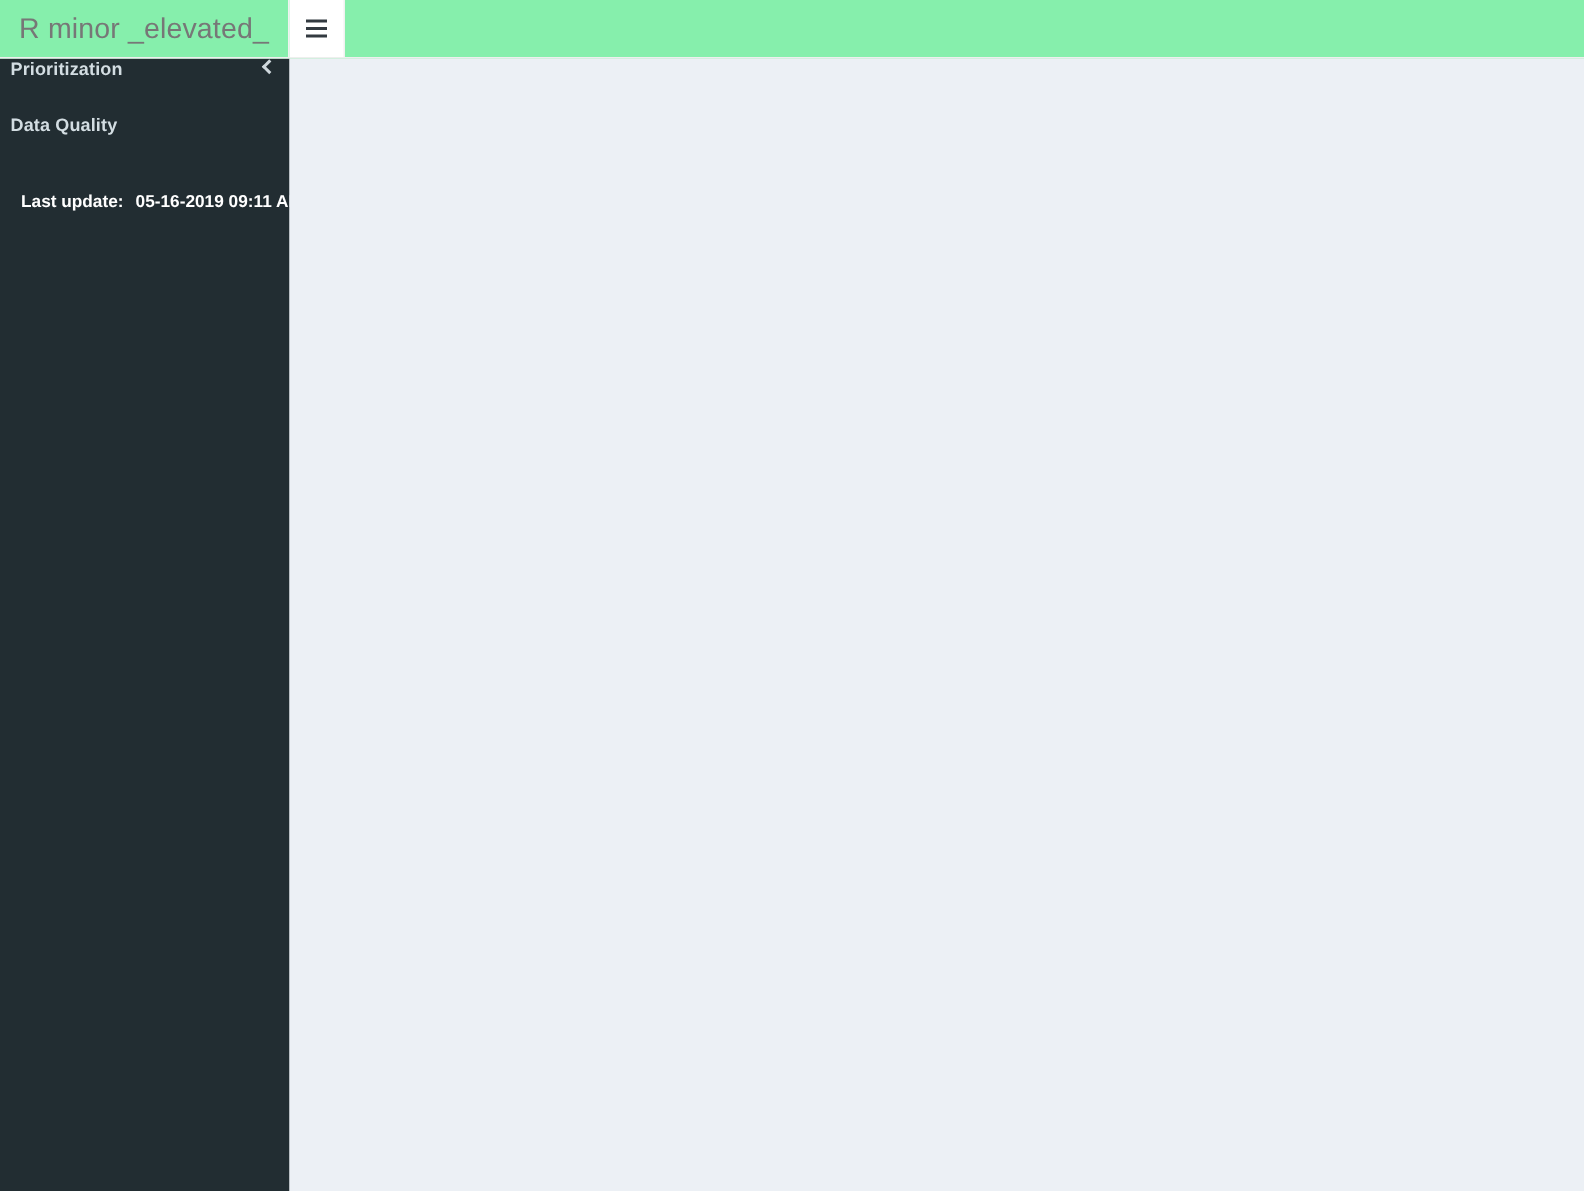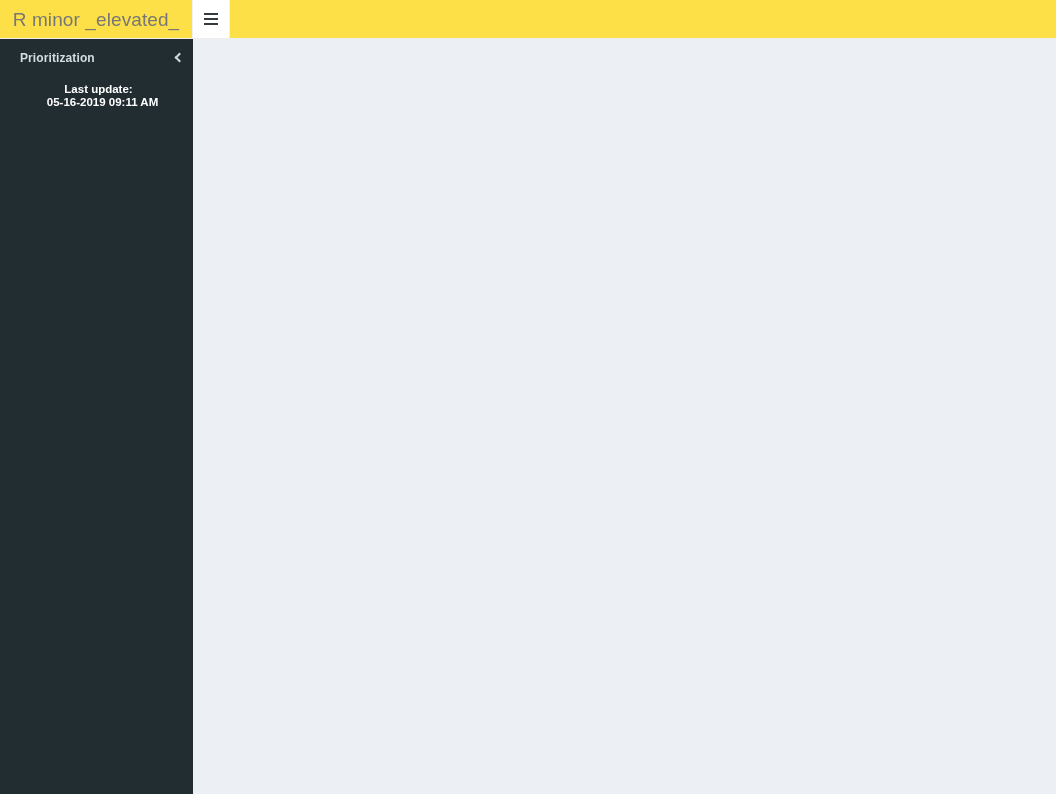--- a/index.html
+++ b/index.html
@@ -22,21 +22,21 @@
     height: 794px;
   }
 
   
   .header {
     position: absolute;
     top: 0;
     left: 0;
     width: 1056px;
     height: 39px;
-    background: #fde047;
+    background: #86efac;
     border-bottom: 1px solid #eeeeee;
     box-sizing: border-box;
     z-index: 5;
   }
 
   .brand {
     position: absolute;
     left: 0;
     top: 0;
     width: 193px;
@@ -105,23 +105,22 @@
 
   .menu {
     list-style: none;
     margin: 0;
     padding: 0;
   }
 
   .menu-item {
     position: relative;
     display: flex;
-    align-items: center;
     height: 37px;
-    padding: 0 10px 0 20px;
+    padding: 0 10px 0 7px;
     box-sizing: border-box;
     cursor: pointer;
     color: #b8c7ce;
   }
 
   .menu-item-label {
     font-family: "Liberation Sans", sans-serif;
     font-size: 12px;
     line-height: 14px;
     font-weight: 700;
@@ -151,21 +150,20 @@
   }
 
   
   .last-update {
     display: flex;
     align-items: center;
     height: 30px;
     padding: 0 10px 0 14px;
     box-sizing: border-box;
     margin-top: 7px;
-    flex-direction: column;
   }
   .last-update-label {
     font-family: "Liberation Sans", sans-serif;
     font-size: 11.5px;
     line-height: 13px;
     font-weight: 700;
     color: #ffffff;
     white-space: nowrap;
   }
   .last-update-value {
@@ -216,20 +214,23 @@
   </div>
 
   <div class="sidebar">
     <ul class="menu">
 
       <li class="menu-item">
         <span class="menu-item-label">Prioritization</span>
         <span class="chevron"></span>
       </li>
 
+      <li class="menu-item">
+        <span class="menu-item-label">Data Quality</span>
+      </li>
 
 
 
     </ul>
 
     <div class="last-update">
       <span class="last-update-label">Last update:</span>
       <span class="last-update-value">05-16-2019 09:11 AM</span>
     </div>
   </div>

